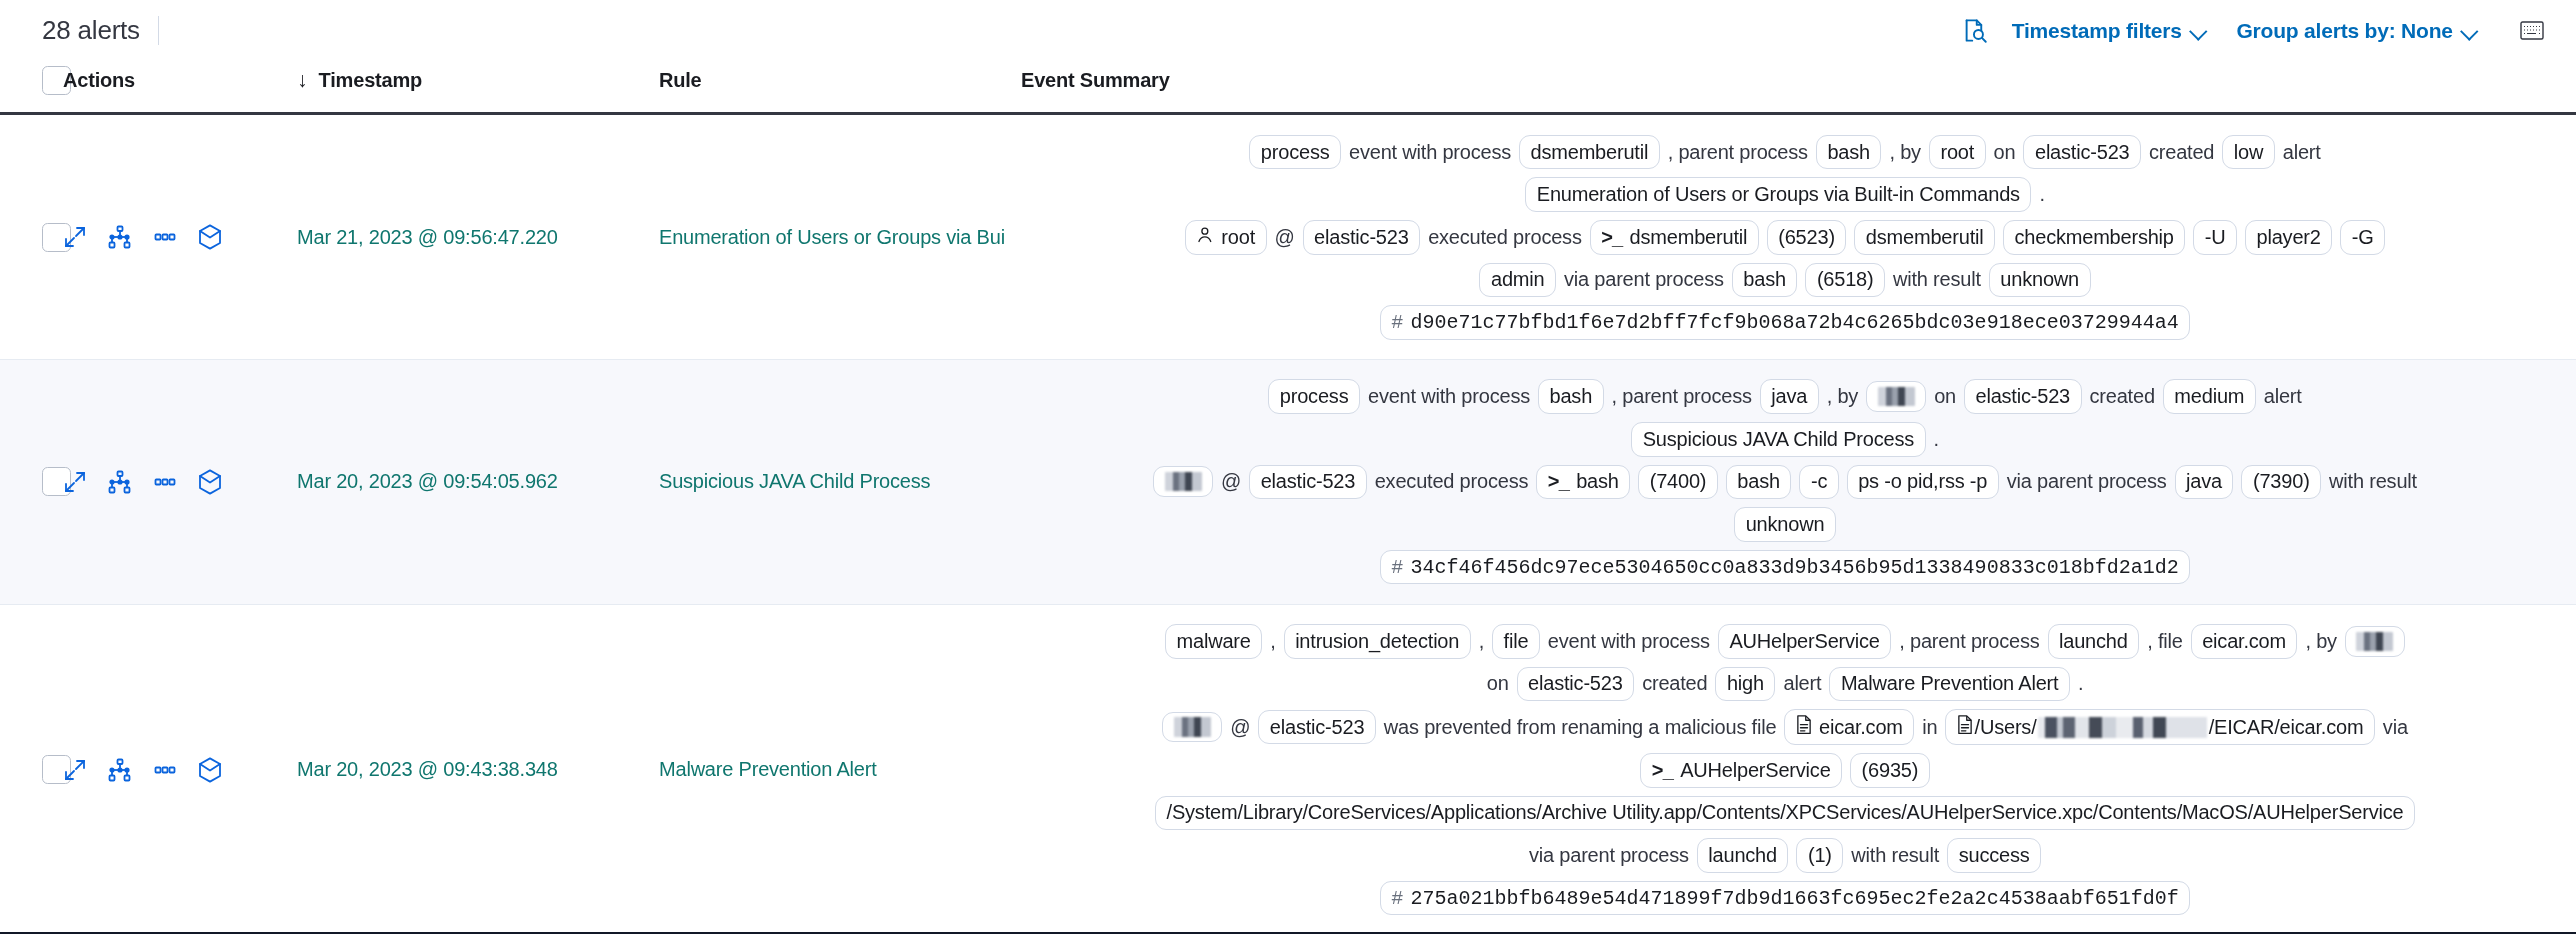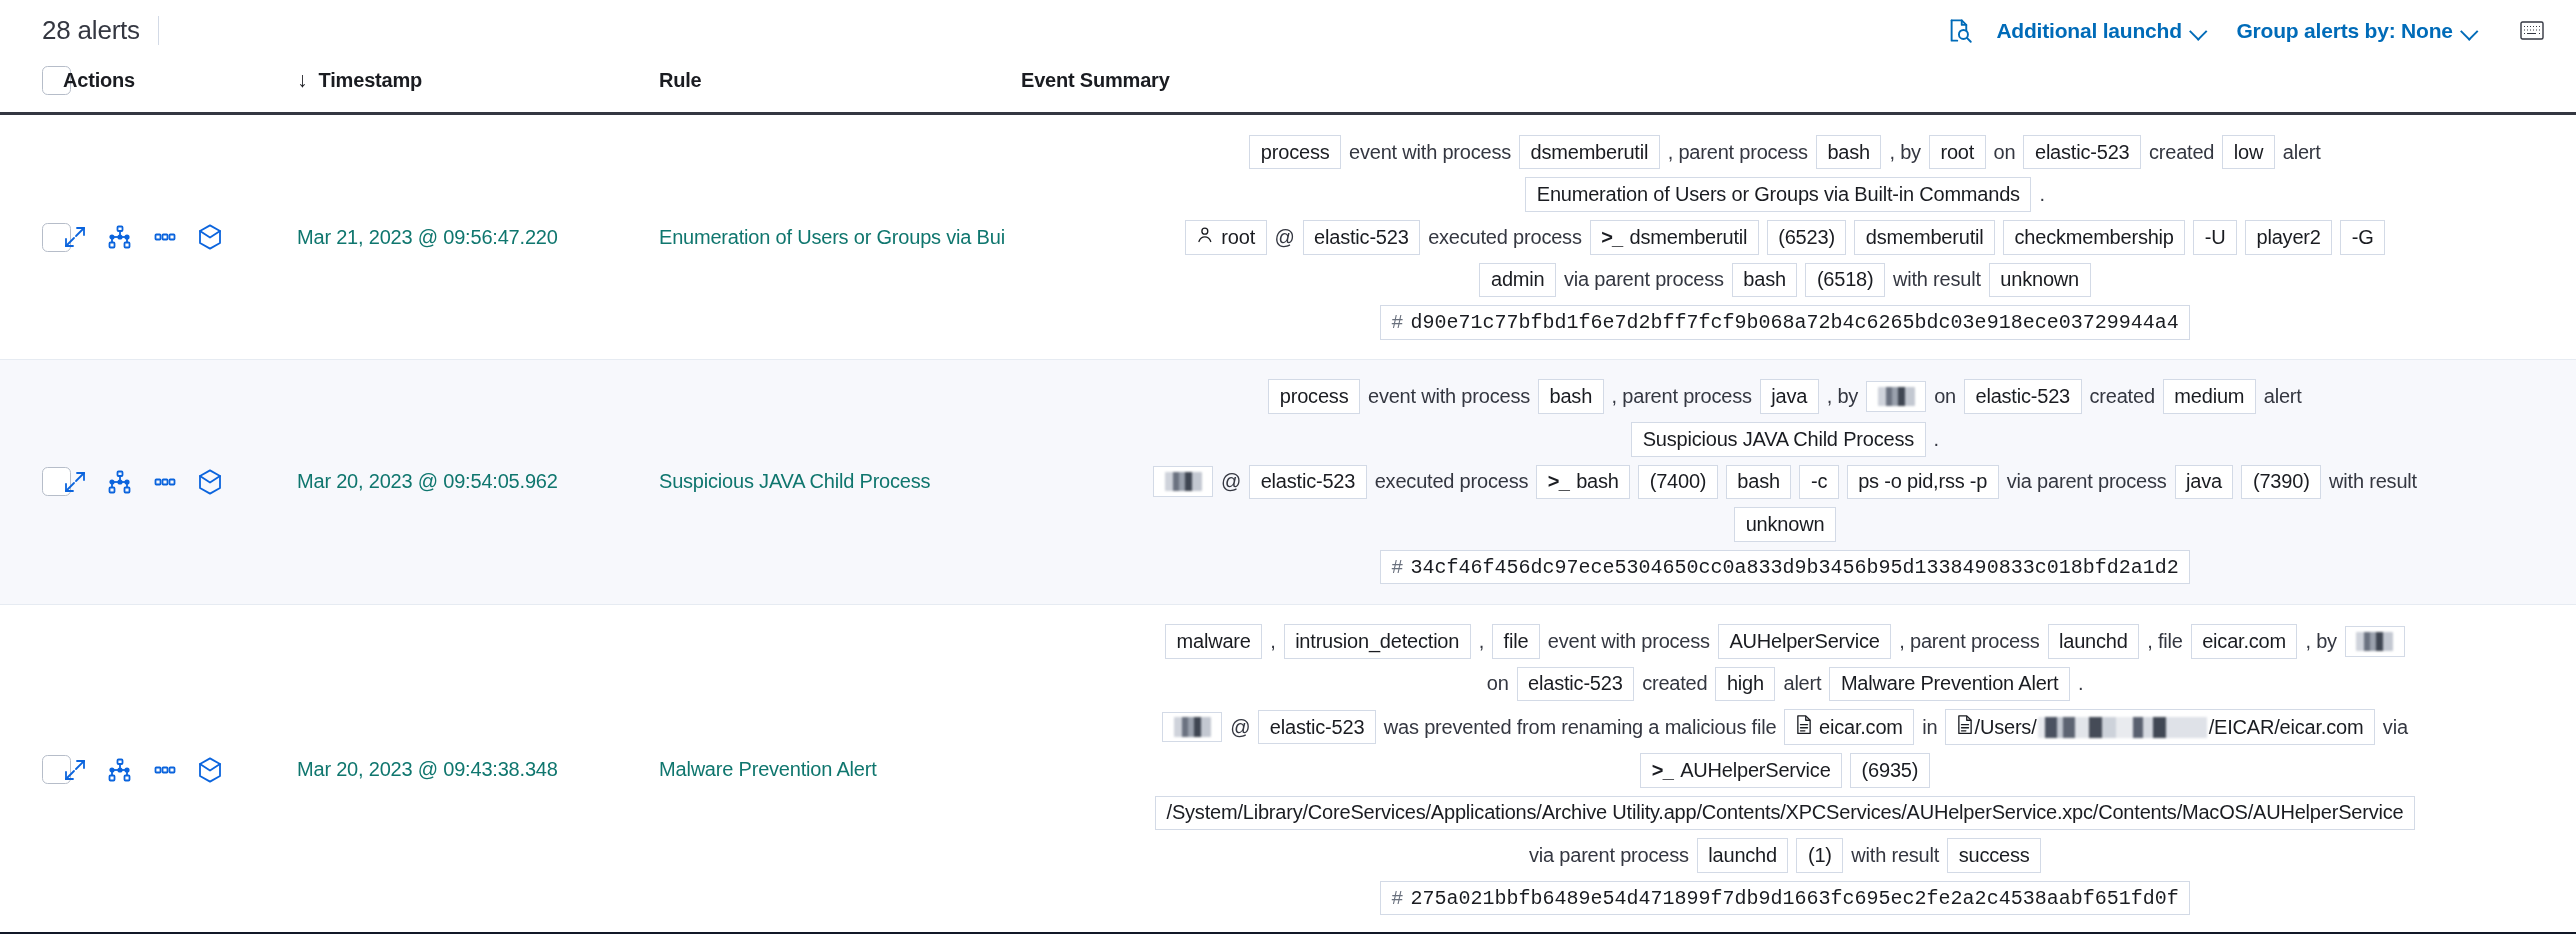--- a/index.html
+++ b/index.html
@@ -167,21 +167,21 @@
     font-size: 20px;
     color: #343741;
     letter-spacing: -0.2px;
     white-space: nowrap;
   }
   .pill {
     display: inline-flex;
     align-items: center;
     gap: 7.2px;
     border: 0.8px solid #d3dae6;
-    border-radius: 0;
+    border-radius: 11px;
     background: #fff;
     color: #1a1c21;
     font-size: 20px;
     letter-spacing: -0.2px;
     padding: 4.8px 10.5px;
     white-space: nowrap;
     cursor: pointer;
     line-height: 1.15;
   }
   .pill.hash { font-family: "Liberation Mono", monospace; font-size: 20px; letter-spacing: 0px; }
@@ -223,21 +223,21 @@
         <svg class="svg-ic" width="27" height="27" viewBox="0 0 24 24" fill="none" stroke="#006bb8" stroke-width="1.7">
           <path d="M5 3h9l4 4v5" stroke-linecap="round" stroke-linejoin="round"></path>
           <path d="M5 3v18h5" stroke-linecap="round" stroke-linejoin="round"></path>
           <path d="M14 3v4h4" stroke-linecap="round" stroke-linejoin="round"></path>
           <circle cx="15.5" cy="15.5" r="4"></circle>
           <path d="M18.6 18.6 22 22" stroke-linecap="round"></path>
         </svg>
       </div>
 
       <div class="tb-link">
-        <span>Additional launchd</span>
+        <span>Timestamp filters</span>
         <span class="chev"></span>
       </div>
 
 
       <div class="tb-link">
         <span>Group alerts by: None</span>
         <span class="chev"></span>
       </div>
 
       <div class="kbd-btn">

